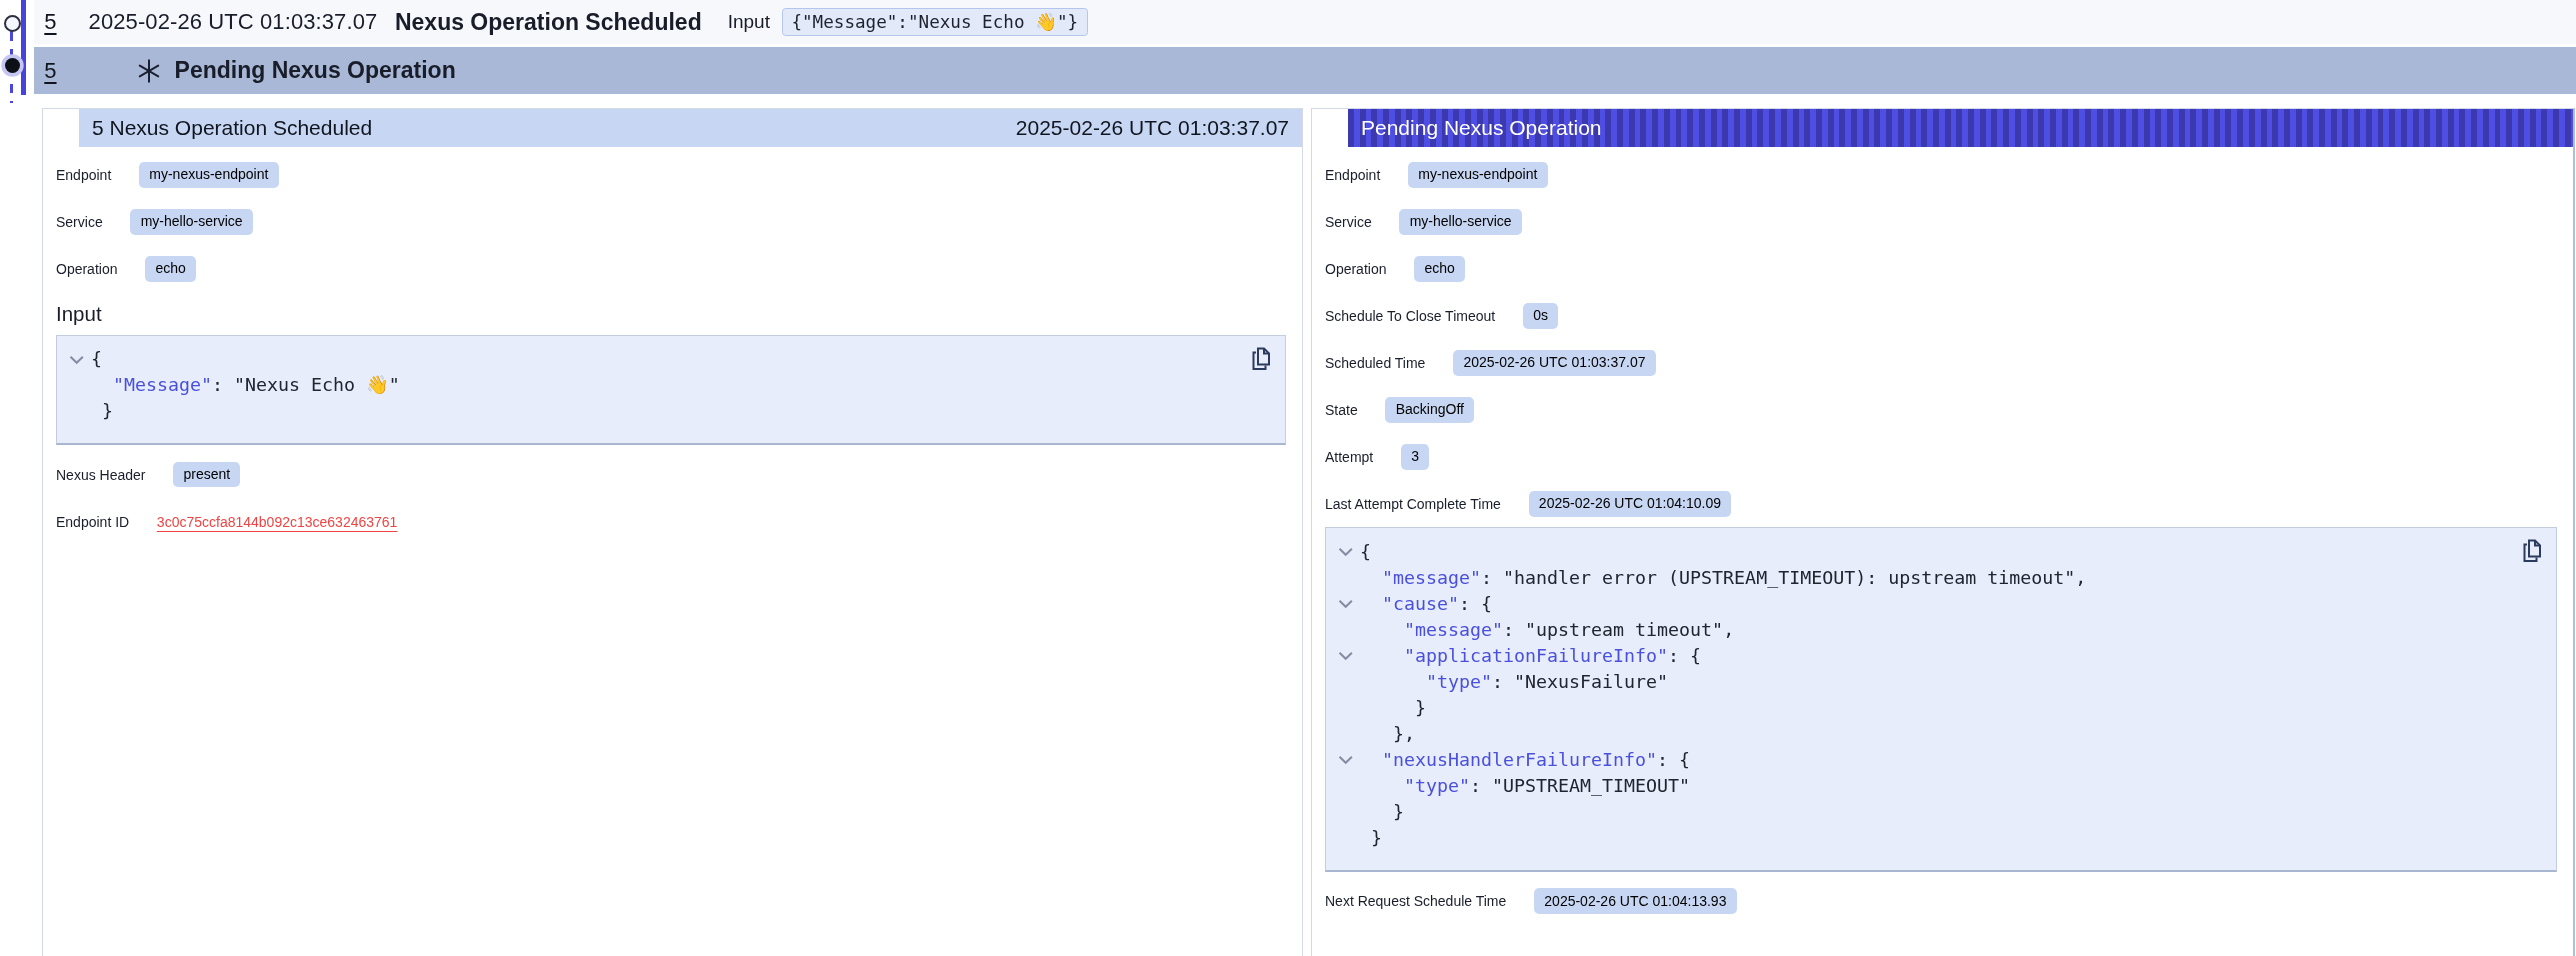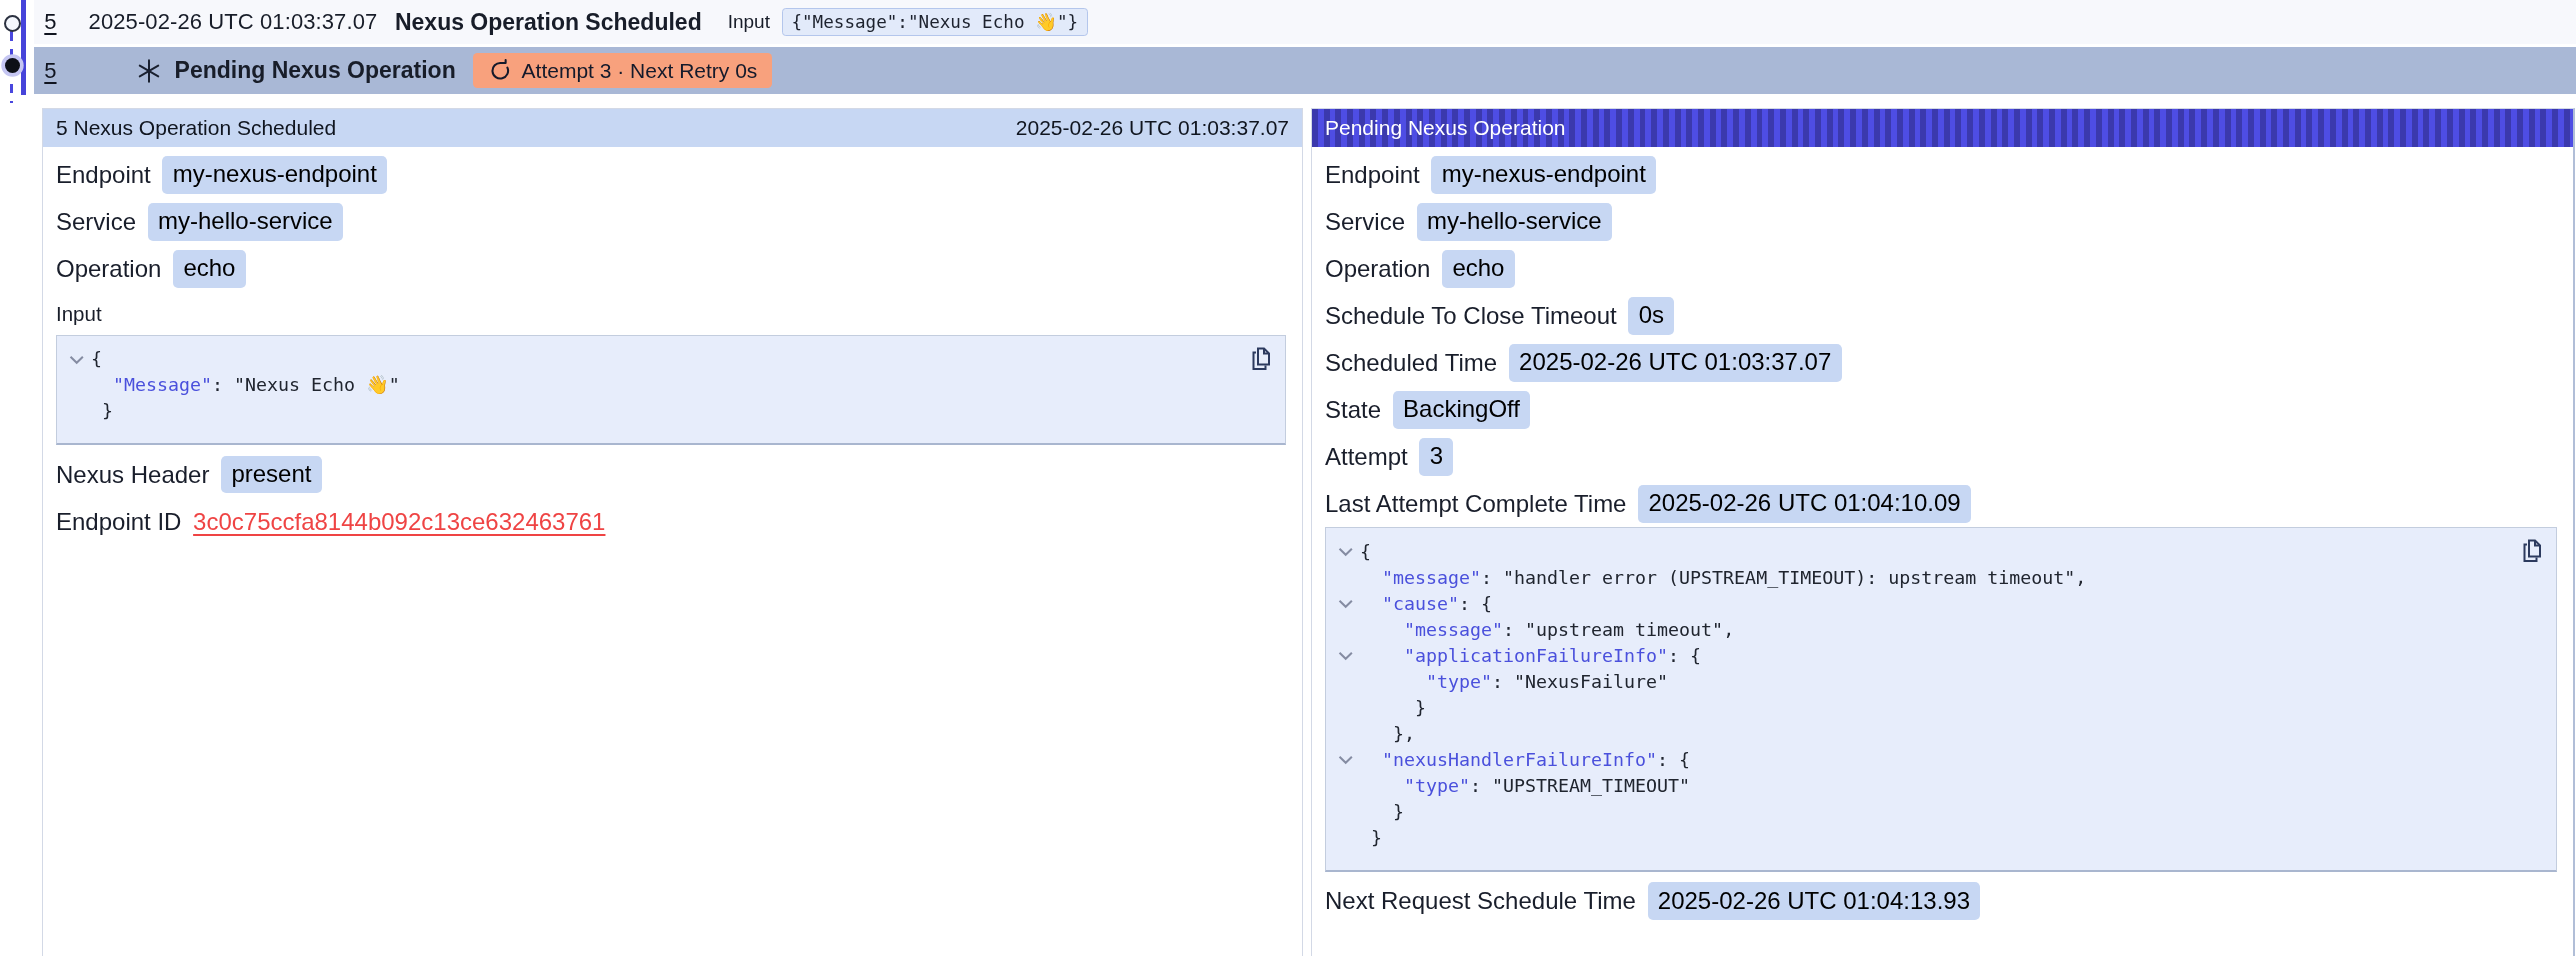--- a/index.html
+++ b/index.html
@@ -30,28 +30,28 @@
   .row2 .ttl { margin-left: 13px; font-weight: 700; font-size: 23px; }
   .retry-badge { margin-left: 17.6px; display: flex; align-items: center; gap: 10.3px;
     background: #f8a17d; border-radius: 4.4px; padding: 5.1px 14.6px; font-size: 21px; color: #141a2b; }
 
   
   .panel { position: absolute; top: 108px; bottom: 0; background: #ffffff;
     border: 1.5px solid #d3d9e6; border-bottom: none; }
   .panel.left  { left: 42px;  width: 1261px; }
   .panel.right { left: 1311px; width: 1264px; border-right: 2.9px solid #b1bed7; }
   .panel-header { height: 38px; display: flex; align-items: center; justify-content: space-between;
-    padding: 0 13px; font-size: 21px; font-weight: 500; color: #10151f; }
+    padding: 0 13px; font-size: 21px; font-weight: 500; color: #10151f; margin-left: 36px; }
   .panel-header.light { background: #c7d7f3; }
   .panel-header.striped {
     background: repeating-linear-gradient(90deg, #3b39ad 0 5.9px, #4e4de4 5.9px 11.7px);
     color: #ffffff; justify-content: flex-start; }
   .panel-body { padding: 4.4px 16px 0 13px; }
 
-  .frow { height: 47px; display: flex; align-items: center; font-size: 24px; }
+  .frow { height: 47px; display: flex; align-items: center; font-size: 14px; gap: 16px; }
   .flabel { margin-right: 11.7px; color: #191e2b; }
   .bdg { background: #c7d7f3; border-radius: 5.1px; padding: 4.4px 10.3px; color: #000000; line-height: 1.2; }
   .lnk { color: #ef4444; text-decoration: underline; text-underline-offset: 3.7px; }
 
   .clabel { margin: 8.8px 0 8.8px; font-size: 20.5px; height: 25px; display: flex; align-items: center; }
   .code-block { position: relative; background: #e7edfb; border: 1.5px solid #c3cdde; border-bottom: 2.9px solid #a9b6cf;
     font-family: "DejaVu Sans Mono", monospace; font-size: 18.3px; line-height: 26px; color: #262b36;
     padding: 10.3px 51px 19px 5.9px; margin-bottom: 5.9px; }
   .code-line { display: flex; }
   .gut { width: 28px; flex: none; display: flex; justify-content: center; align-items: flex-start; padding-top: 8.8px; }
@@ -83,27 +83,20 @@
   <div class="row2">
     <a class="id-link" href="#">5</a>
     <span class="ast">
       <svg width="26" height="26" viewBox="0 0 34 34" fill="none" stroke="#1a2030" stroke-width="2.6" stroke-linecap="round">
         <line x1="17" y1="3" x2="17" y2="31"></line>
         <line x1="4.9" y1="10" x2="29.1" y2="24"></line>
         <line x1="29.1" y1="10" x2="4.9" y2="24"></line>
       </svg>
     </span>
     <span class="ttl">Pending Nexus Operation</span>
-    <span class="retry-badge">
-      <svg width="23.4" height="23.4" viewBox="0 0 24 24" fill="none" stroke="#141a2b" stroke-width="2.1" stroke-linecap="round" stroke-linejoin="round">
-        <path d="M13.2 4.1 a8 8 0 1 0 6.7 4.7"></path>
-        <path d="M13.2 4.1 h4.9 v-3"></path>
-      </svg>
-      <span>Attempt 3 · Next Retry 0s</span>
-    </span>
   </div>
 
   <div class="panel left">
     <div class="panel-header light">
       <span>5 Nexus Operation Scheduled</span>
       <span>2025-02-26 UTC 01:03:37.07</span>
     </div>
     <div class="panel-body" id="left-body">
         <div class="frow">
           <span class="flabel">Endpoint</span>

